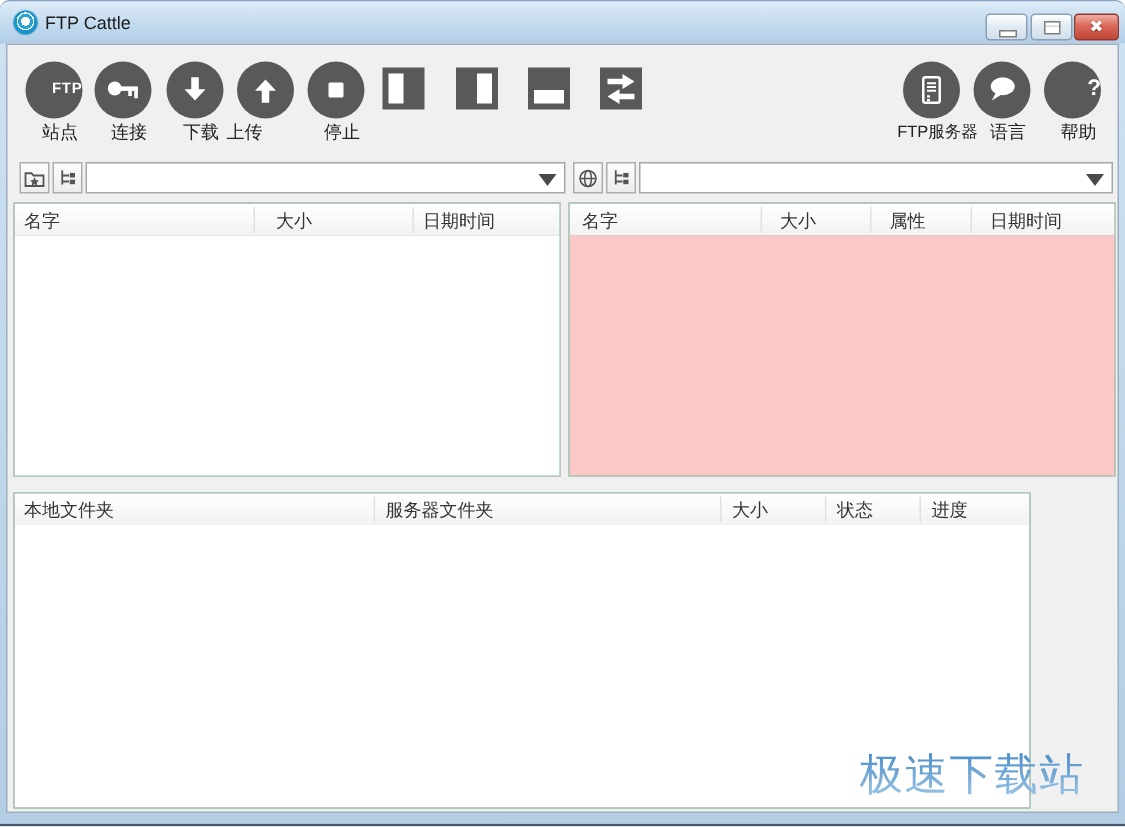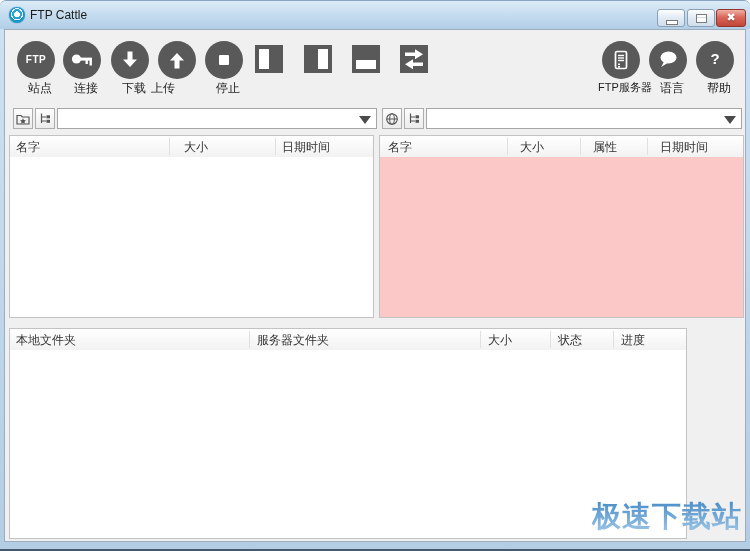--- a/index.html
+++ b/index.html
@@ -19,37 +19,37 @@
   
   .client{position:absolute;left:4px;top:28px;right:4px;bottom:7px;background:#f0f0f0;border:1px solid #9cadbd;box-sizing:border-box;}
   
   .tb-circle{position:absolute;width:38px;height:38px;border-radius:50%;background:#595959;top:11px;}
   .tb-label{position:absolute;top:50px;font-size:12px;color:#222;text-align:center;width:64px;}
   .tb-square{position:absolute;top:15px;width:28px;height:28px;background:#595959;}
   .tb-square .half{position:absolute;background:#fff;}
   .half-left{left:4px;top:4px;width:10px;height:20px;}
   .half-right{right:4px;top:4px;width:10px;height:20px;}
   .half-bottom{left:4px;bottom:4px;right:4px;height:9px;}
-  .circle-text{position:absolute;width:100%;text-align:center;color:#fff;font-weight:bold;}
+  .circle-text{position:absolute;width:100%;text-align:right;color:#fff;font-weight:bold;}
   .ftp-text{top:13px;font-size:10px;letter-spacing:0.5px;}
   .q-text{top:9px;font-size:15px;}
   .tb-svg{position:absolute;left:7px;top:7px;}
   
   .addr-btn{position:absolute;top:78px;width:20px;height:21px;background:linear-gradient(#fdfdfd,#ececec);border:1px solid #adadad;box-sizing:border-box;}
   .addr-combo{position:absolute;top:78px;height:21px;background:#fff;border:1px solid #a5a5a5;box-sizing:border-box;}
   .combo-value{position:absolute;left:4px;top:3px;font-size:12px;color:#333;}
   .combo-arrow{position:absolute;right:5px;top:7px;width:0;height:0;border-left:6px solid transparent;border-right:6px solid transparent;border-top:8px solid #4a4a4a;}
   
   .panel{position:absolute;border:1px solid #c3c3c3;box-sizing:border-box;background:#22c55e;}
   .panel-header{position:absolute;left:0;top:0;right:0;height:21px;background:linear-gradient(#ffffff,#f2f2f2);border-bottom:1px solid #d8d8d8;}
   .col-label{position:absolute;top:3px;font-size:12px;color:#333;white-space:nowrap;}
   .col-sep{position:absolute;top:2px;bottom:2px;width:1px;background:#e0e0e0;}
   .panel-body{position:absolute;left:0;top:21px;right:0;bottom:0;}
   
-  .watermark{position:absolute;left:592px;top:496px;font-size:29px;letter-spacing:1px;font-weight:bold;background:linear-gradient(#3f86c4,#a9cdea);-webkit-background-clip:text;background-clip:text;color:transparent;}
+  .watermark{position:absolute;left:573px;top:496px;font-size:29px;letter-spacing:1px;font-weight:normal;background:linear-gradient(#3f86c4,#a9cdea);-webkit-background-clip:text;background-clip:text;color:transparent;}
 </style>
 </head>
 <body>
 
 <div class="window">
 
   <div class="titlebar">
     <div class="app-icon"></div>
     <div class="title-text">FTP Cattle</div>
     <div class="winbtn min">

